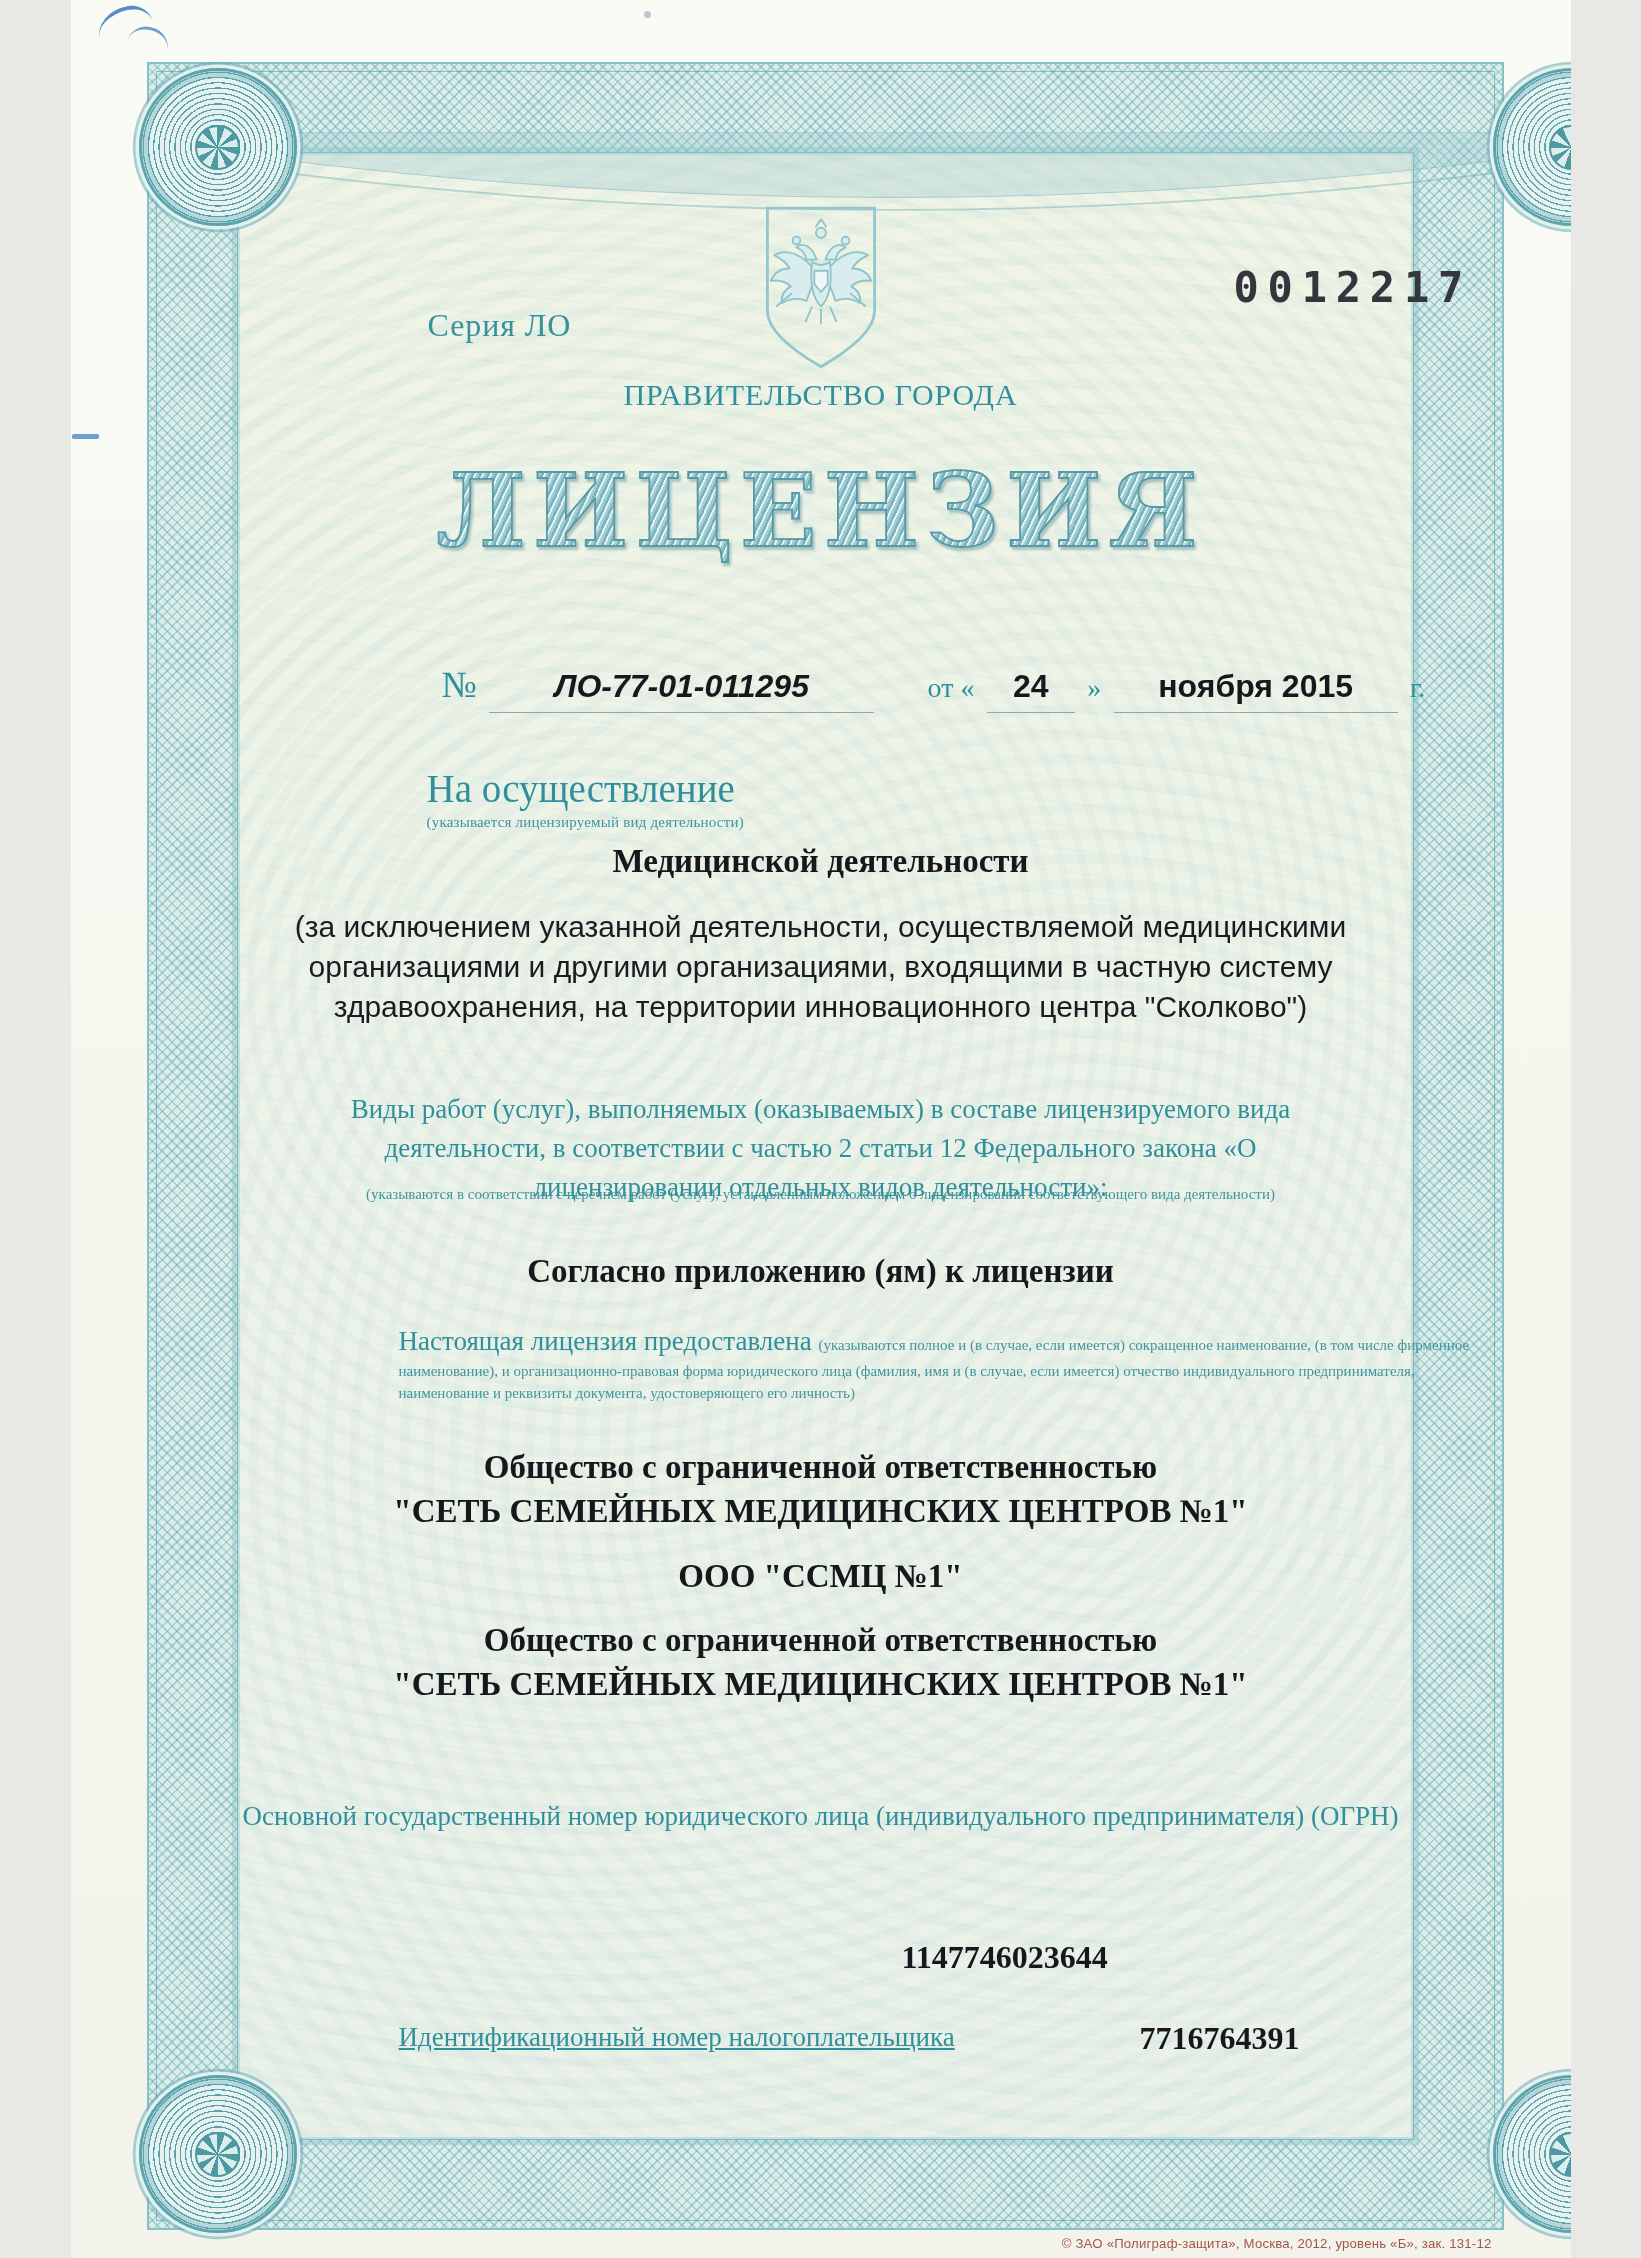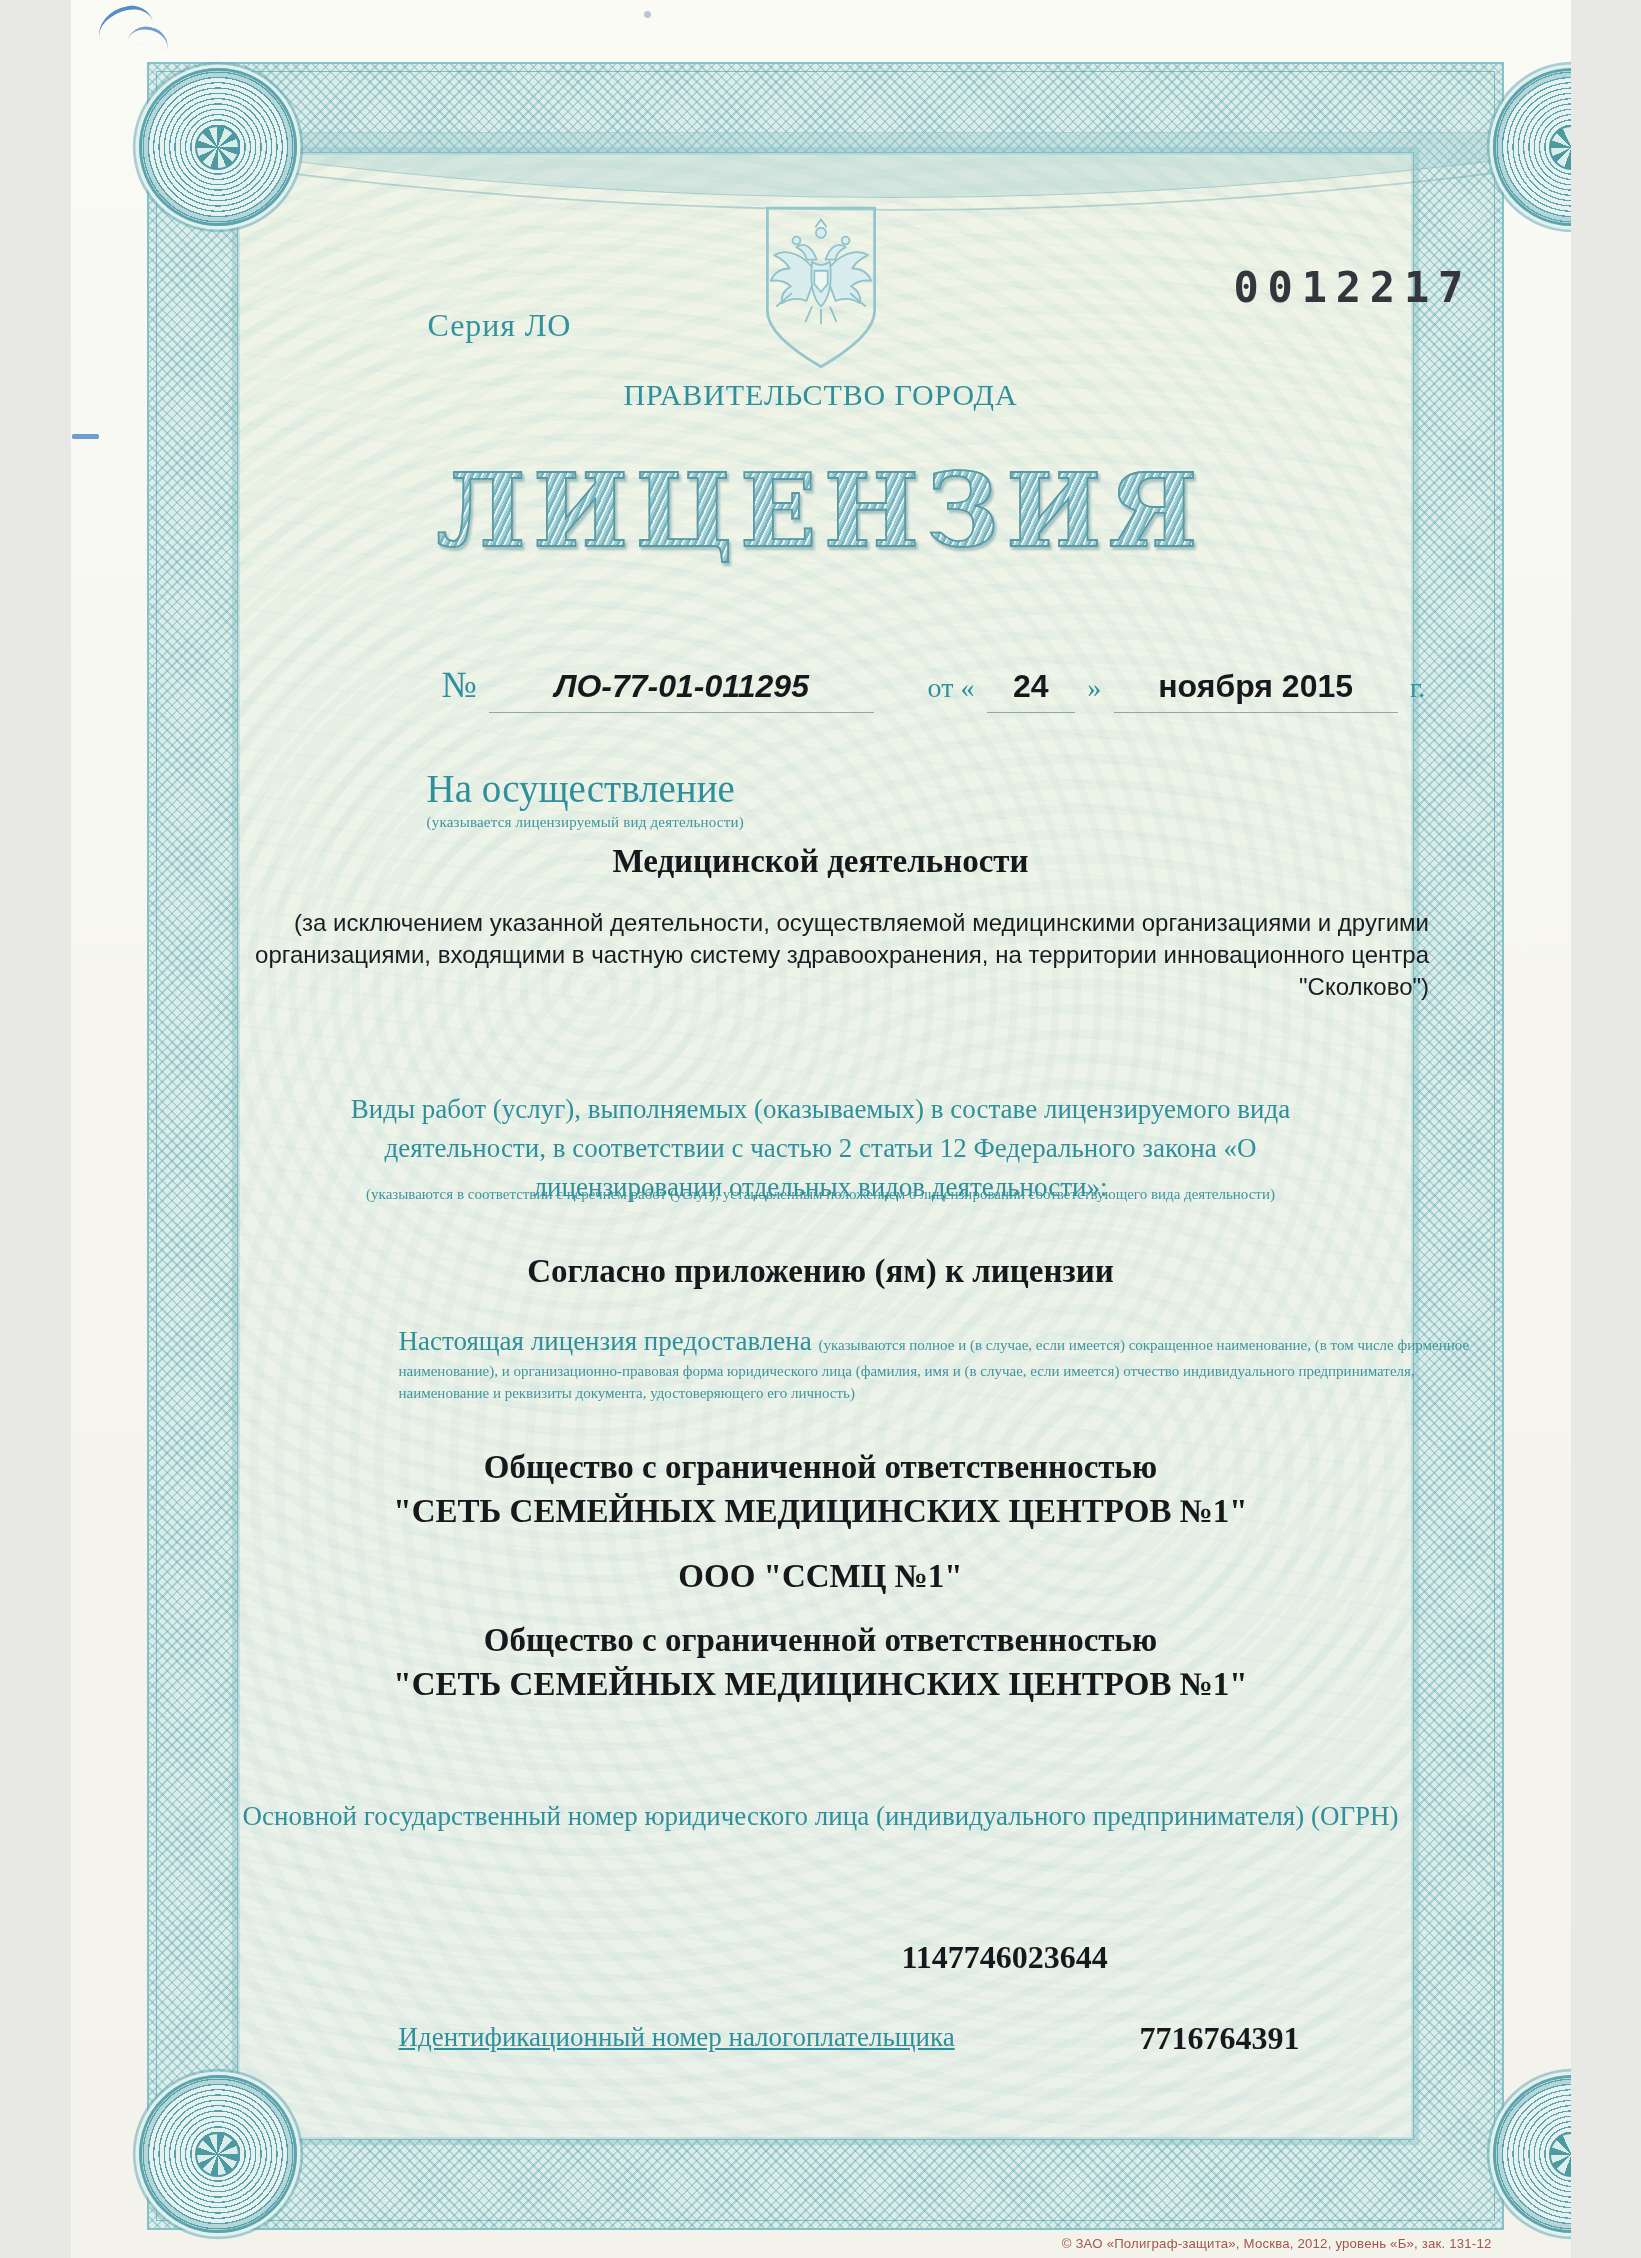--- a/index.html
+++ b/index.html
@@ -88,23 +88,23 @@
 
   .na-block{left:356px;top:766px;}
   .na-heading{font-size:39px;color:#2f8f9a;}
   .small-note{font-size:15px;color:#3f949e;margin-top:2.6px;letter-spacing:0.2px;}
 
   .bold-black{
     font-family:Liberation Serif, serif;font-weight:700;color:#17181b;
   }
   .activity-kind{top:843px;font-size:33px;}
   .exception{
-    top:907px;left:50%;transform:translateX(-50%);width:1217px;text-align:right;
+    top:907px;left:50%;transform:translateX(-50%);width:1217px;text-align:center;
     font-family:"Liberation Sans",sans-serif;font-weight:400;color:#1b1c20;
-    font-size:24px;line-height:1.33;
+    font-size:30px;line-height:1.33;
   }
   .works-intro{
     top:1090px;left:50%;transform:translateX(-50%);width:1032px;text-align:center;
     font-size:27px;color:#2f8f9a;line-height:1.45;
   }
   .works-note{top:1186px;left:50%;transform:translateX(-50%);width:1147px;text-align:center;font-size:15px;color:#3f949e;}
   .works-value{top:1253px;font-size:33px;}
 
   .grantee-para{
     top:1322px;left:328px;width:1092px;line-height:1.45;color:#2f8f9a;

